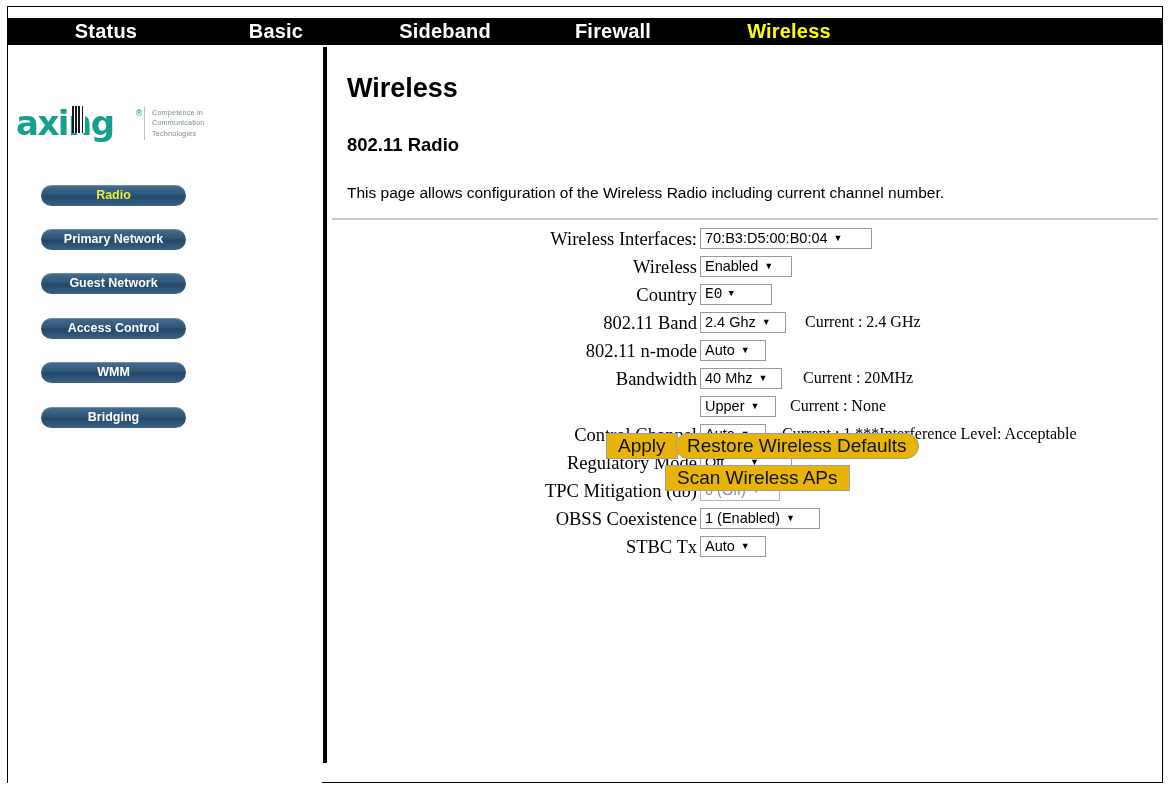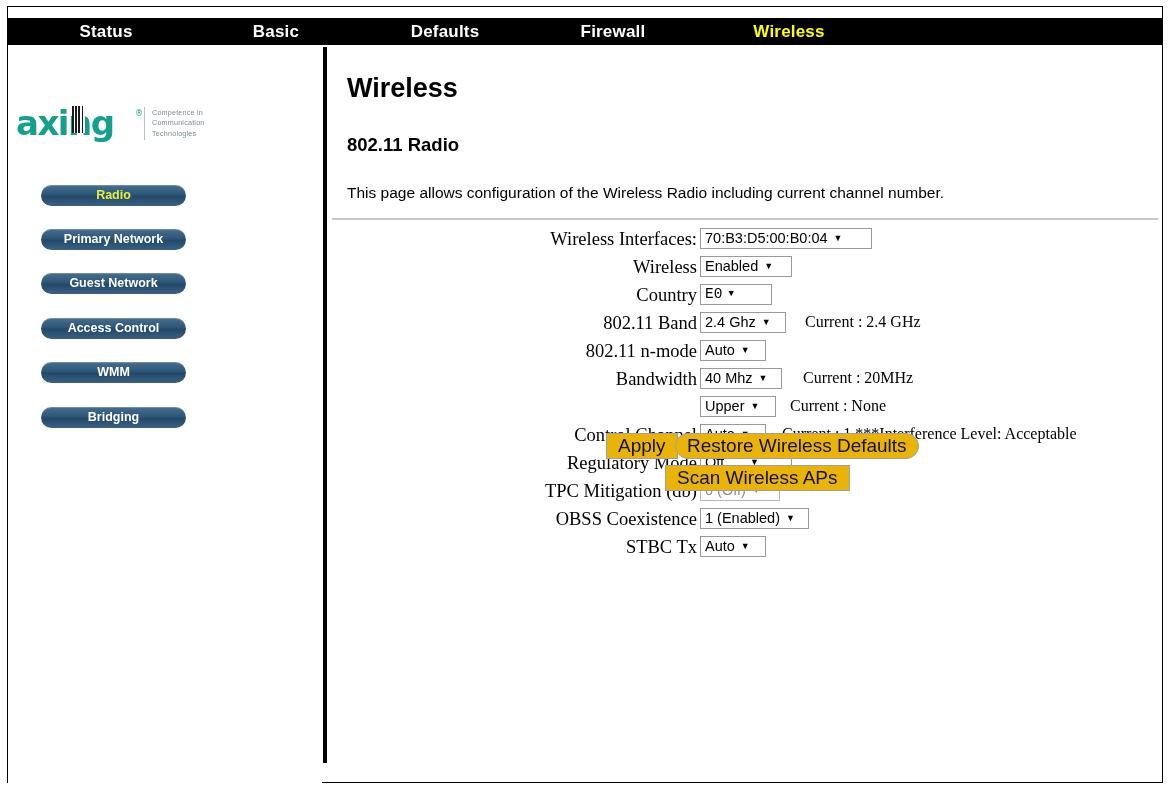--- a/index.html
+++ b/index.html
@@ -36,21 +36,21 @@
     display: block;
   }
   .nav-item {
     position: absolute;
     top: 0;
     height: 27px;
     line-height: 27px;
     color: #ffffff;
     font-family: "Liberation Sans", sans-serif;
     font-weight: bold;
-    font-size: 17px;
+    font-size: 20px;
     text-align: center;
     white-space: nowrap;
     letter-spacing: 0.2px;
     cursor: pointer;
   }
   .nav-item.active { color: #ffff00; }
 
   
   #sidebar {
     position: absolute;
@@ -272,21 +272,21 @@
   }
 </style>
 </head>
 <body>
 
 <div id="page-frame">
 
   <div id="topnav">
       <div class="nav-item" style="left: 48px; width: 100px;">Status</div>
       <div class="nav-item" style="left: 218px; width: 100px;">Basic</div>
-      <div class="nav-item" style="left: 378px; width: 118px;">Defaults</div>
+      <div class="nav-item" style="left: 378px; width: 118px;">Sideband</div>
       <div class="nav-item" style="left: 555px; width: 100px;">Firewall</div>
       <div class="nav-item active" style="left: 728px; width: 106px;">Wireless</div>
     </div>
 
   <div id="sidebar">
     <div id="logo">
       <span class="logo-word">axing</span>
       <span class="logo-bars"></span>
       <span class="logo-reg">®</span>
       <span class="logo-rule"></span>
@@ -346,21 +346,21 @@
         <div class="form-row">
           <span class="form-label">Regulatory Mode</span>
           <span class="sel wide" style="left: 362px; width: 92px;"><span class="cap">Off</span><span class="arrow">▼</span></span>
         </div>
         <div class="form-row">
           <span class="form-label">TPC Mitigation (db)</span>
           <span class="sel disabled" style="left: 362px; width: 80px;"><span class="cap">0 (Off)</span><span class="arrow">▼</span></span>
         </div>
         <div class="form-row">
           <span class="form-label">OBSS Coexistence</span>
-          <span class="sel" style="left: 362px; width: 109px;"><span class="cap">1 (Enabled)</span><span class="arrow">▼</span></span>
+          <span class="sel" style="left: 362px; width: 120px;"><span class="cap">1 (Enabled)</span><span class="arrow">▼</span></span>
         </div>
         <div class="form-row">
           <span class="form-label">STBC Tx</span>
           <span class="sel" style="left: 362px; width: 66px;"><span class="cap">Auto</span><span class="arrow">▼</span></span>
         </div>
       </div>
     <div id="actions">
         <div class="btn" style="left: 268px; top: 0px;">Apply</div>
         <div class="btn" style="left: 337px; top: 0px; border-radius: 13px;">Restore Wireless Defaults</div>
         <div class="btn" style="left: 327px; top: 32px;">Scan Wireless APs</div>

